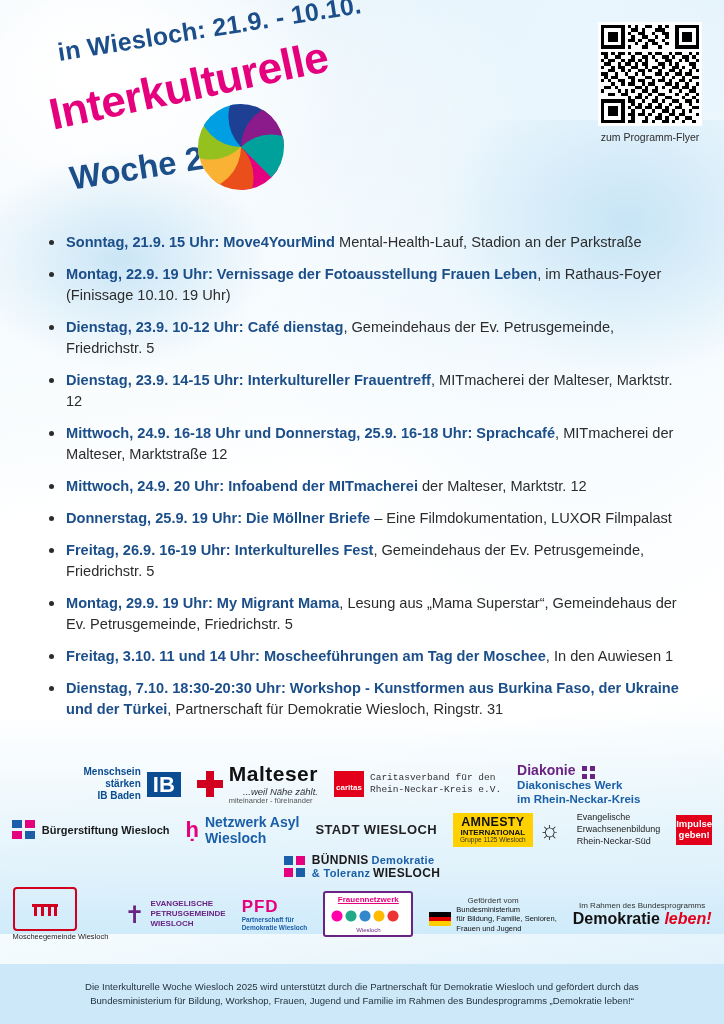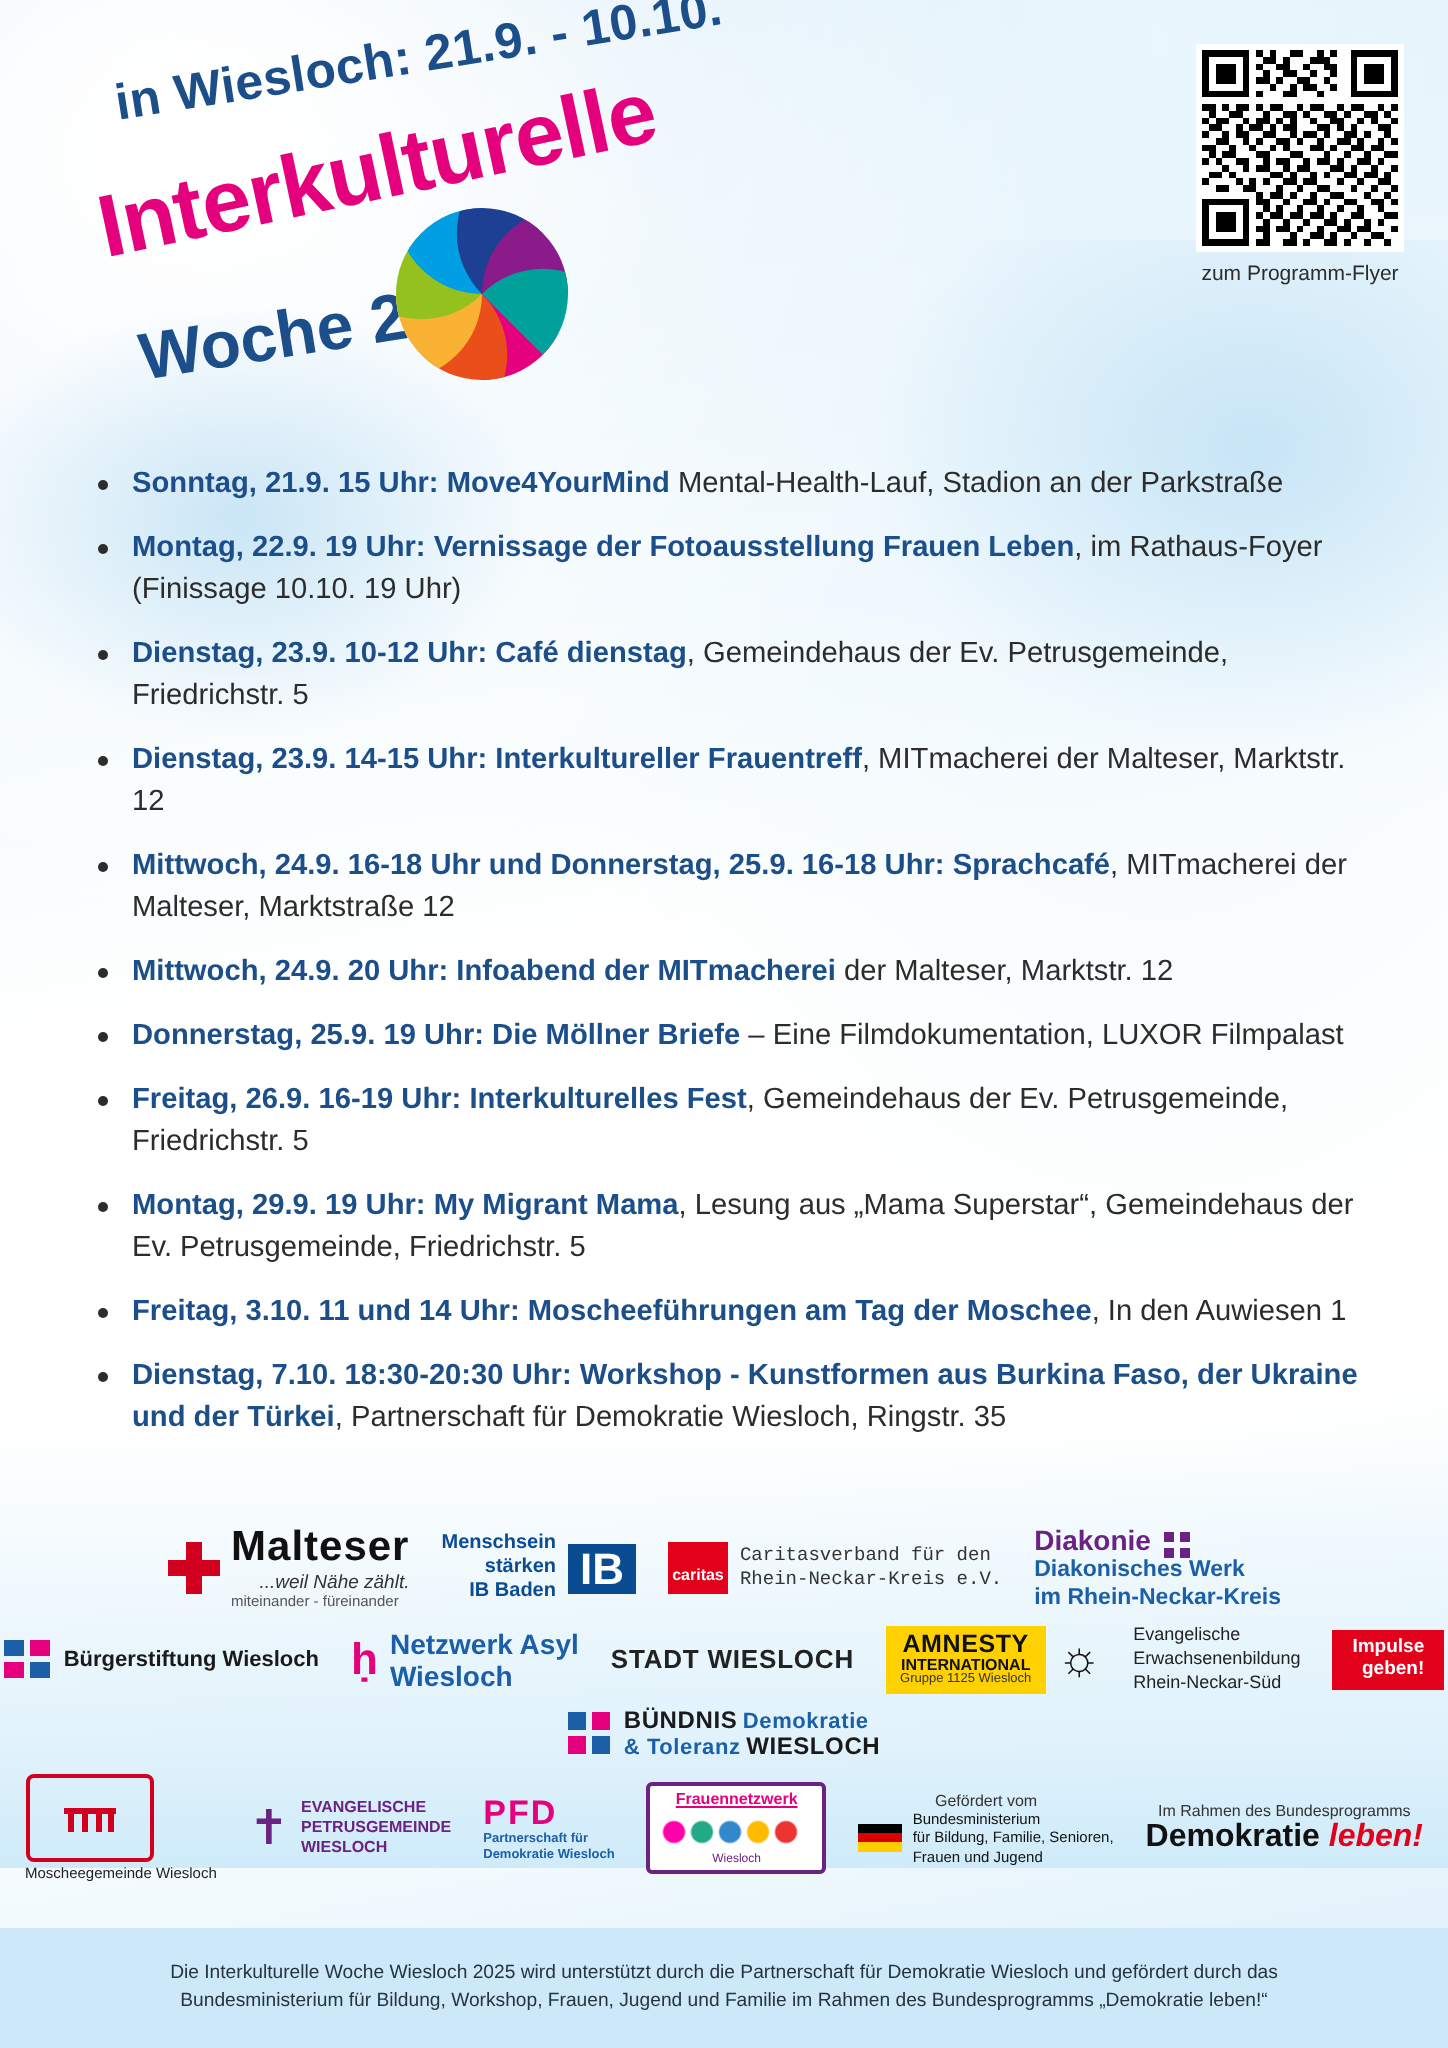--- a/index.html
+++ b/index.html
@@ -288,21 +288,21 @@
   }
   .amnesty-box .a1 { font-size: 12.5px; font-weight: bold; color: #111; letter-spacing: 0.3px; }
   .amnesty-box .a2 { font-size: 8px; font-weight: bold; color: #111; }
   .amnesty-box .a3 { font-size: 6.5px; color: #333; }
   .candle { font-size: 24px; color: #111; }
 
   .eeb-txt { font-size: 9px; color: #222; line-height: 1.3; }
 
   .impulse-box {
     background: #e2001a; color: #fff; font-size: 9.5px; font-weight: bold;
-    padding: 4px 10px; line-height: 1.15; text-align: right;
+    padding: 4px 0; line-height: 1.15; text-align: center;
   }
 
   .buendnis-mark {
     width: 22px; height: 22px;
     background:
       linear-gradient(#1a5fa8,#1a5fa8) 0 0/9px 9px no-repeat,
       linear-gradient(#e5007e,#e5007e) 12px 0/9px 9px no-repeat,
       linear-gradient(#e5007e,#e5007e) 0 12px/9px 9px no-repeat,
       linear-gradient(#1a5fa8,#1a5fa8) 12px 12px/9px 9px no-repeat;
   }
@@ -645,42 +645,42 @@
   <li class="event"><b>Sonntag, 21.9.  15 Uhr: Move4YourMind</b><span>  Mental-Health-Lauf, Stadion an der Parkstraße</span></li>
       <li class="event"><b>Montag, 22.9. 19 Uhr: Vernissage der Fotoausstellung Frauen Leben</b><span>, im Rathaus-Foyer (Finissage 10.10. 19 Uhr)</span></li>
       <li class="event"><b>Dienstag, 23.9. 10-12 Uhr: Café dienstag</b><span>, Gemeindehaus der Ev. Petrusgemeinde, Friedrichstr. 5</span></li>
       <li class="event"><b>Dienstag, 23.9.  14-15 Uhr: Interkultureller Frauentreff</b><span>, MITmacherei der Malteser, Marktstr. 12</span></li>
       <li class="event"><b>Mittwoch, 24.9. 16-18 Uhr und Donnerstag, 25.9.  16-18 Uhr: Sprachcafé</b><span>, MITmacherei der Malteser, Marktstraße 12</span></li>
       <li class="event"><b>Mittwoch, 24.9. 20 Uhr: Infoabend der MITmacherei</b><span> der Malteser, Marktstr. 12</span></li>
       <li class="event"><b>Donnerstag, 25.9.  19 Uhr: Die Möllner Briefe</b><span> – Eine Filmdokumentation, LUXOR Filmpalast</span></li>
       <li class="event"><b>Freitag, 26.9.  16-19 Uhr: Interkulturelles Fest</b><span>, Gemeindehaus der Ev. Petrusgemeinde, Friedrichstr. 5</span></li>
       <li class="event"><b>Montag, 29.9.  19 Uhr: My Migrant Mama</b><span>, Lesung aus „Mama Superstar“, Gemeindehaus der Ev. Petrusgemeinde, Friedrichstr. 5</span></li>
       <li class="event"><b>Freitag, 3.10.  11 und 14 Uhr: Moscheeführungen am Tag der Moschee</b><span>, In den Auwiesen 1</span></li>
-      <li class="event"><b>Dienstag, 7.10.  18:30-20:30 Uhr: Workshop - Kunstformen aus Burkina Faso, der Ukraine und der Türkei</b><span>, Partnerschaft für Demokratie Wiesloch, Ringstr. 35</span></li>
+      <li class="event"><b>Dienstag, 7.10.  18:30-20:30 Uhr: Workshop - Kunstformen aus Burkina Faso, der Ukraine und der Türkei</b><span>, Partnerschaft für Demokratie Wiesloch, Ringstr. 31</span></li>
     </ul>
 
   <div class="sponsors">
 
     <div class="srow">
+      <div class="slogo">
+        <div class="ib-txt">
+          <div>Menschsein</div>
+          <div>stärken</div>
+          <div>IB Baden</div>
+        </div>
+        <div class="ib-box">IB</div>
+      </div>
+
       <div class="slogo">
         <div class="malteser-mark"></div>
         <div class="txt">
           <div class="malteser-name">Malteser</div>
           <div class="malteser-claim">...weil Nähe zählt.</div>
           <div class="malteser-sub">miteinander - füreinander</div>
         </div>
-      </div>
-
-      <div class="slogo">
-        <div class="ib-txt">
-          <div>Menschsein</div>
-          <div>stärken</div>
-          <div>IB Baden</div>
-        </div>
-        <div class="ib-box">IB</div>
       </div>
 
       <div class="slogo">
         <div class="caritas-mark">
           <span>caritas</span>
         </div>
         <div class="caritas-txt">
           <div>Caritasverband für den</div>
           <div>Rhein-Neckar-Kreis e.V.</div>
         </div>

